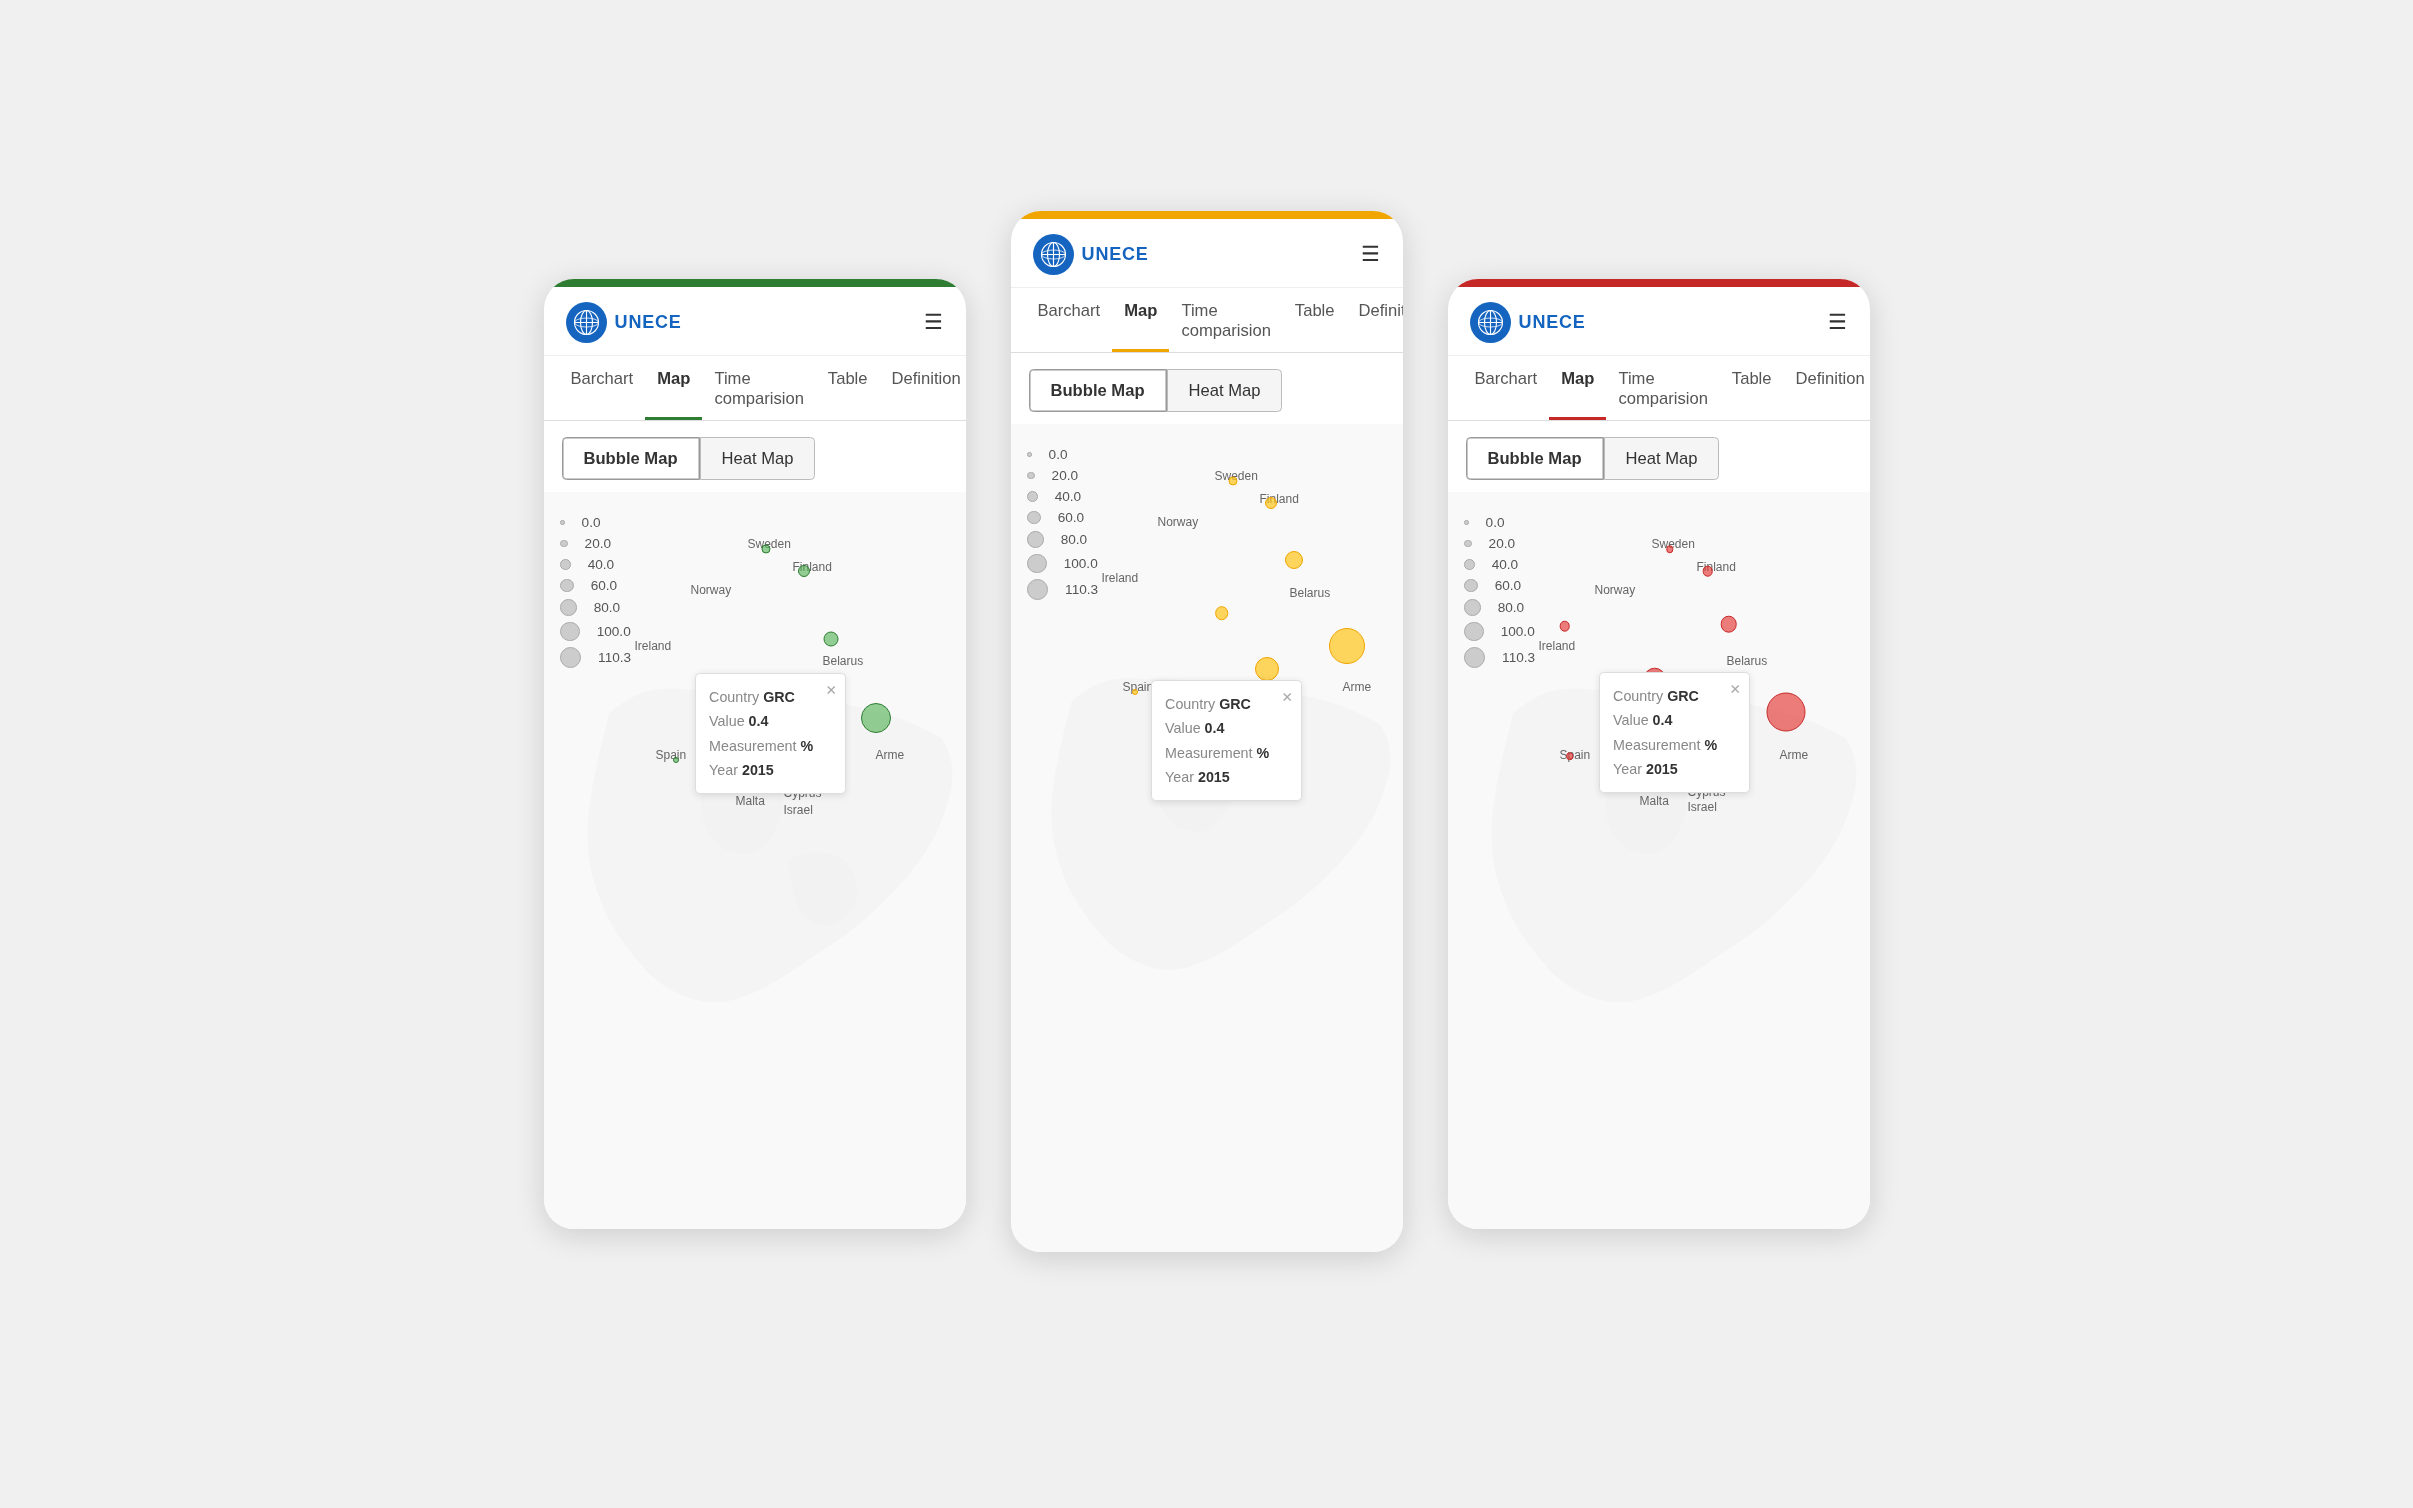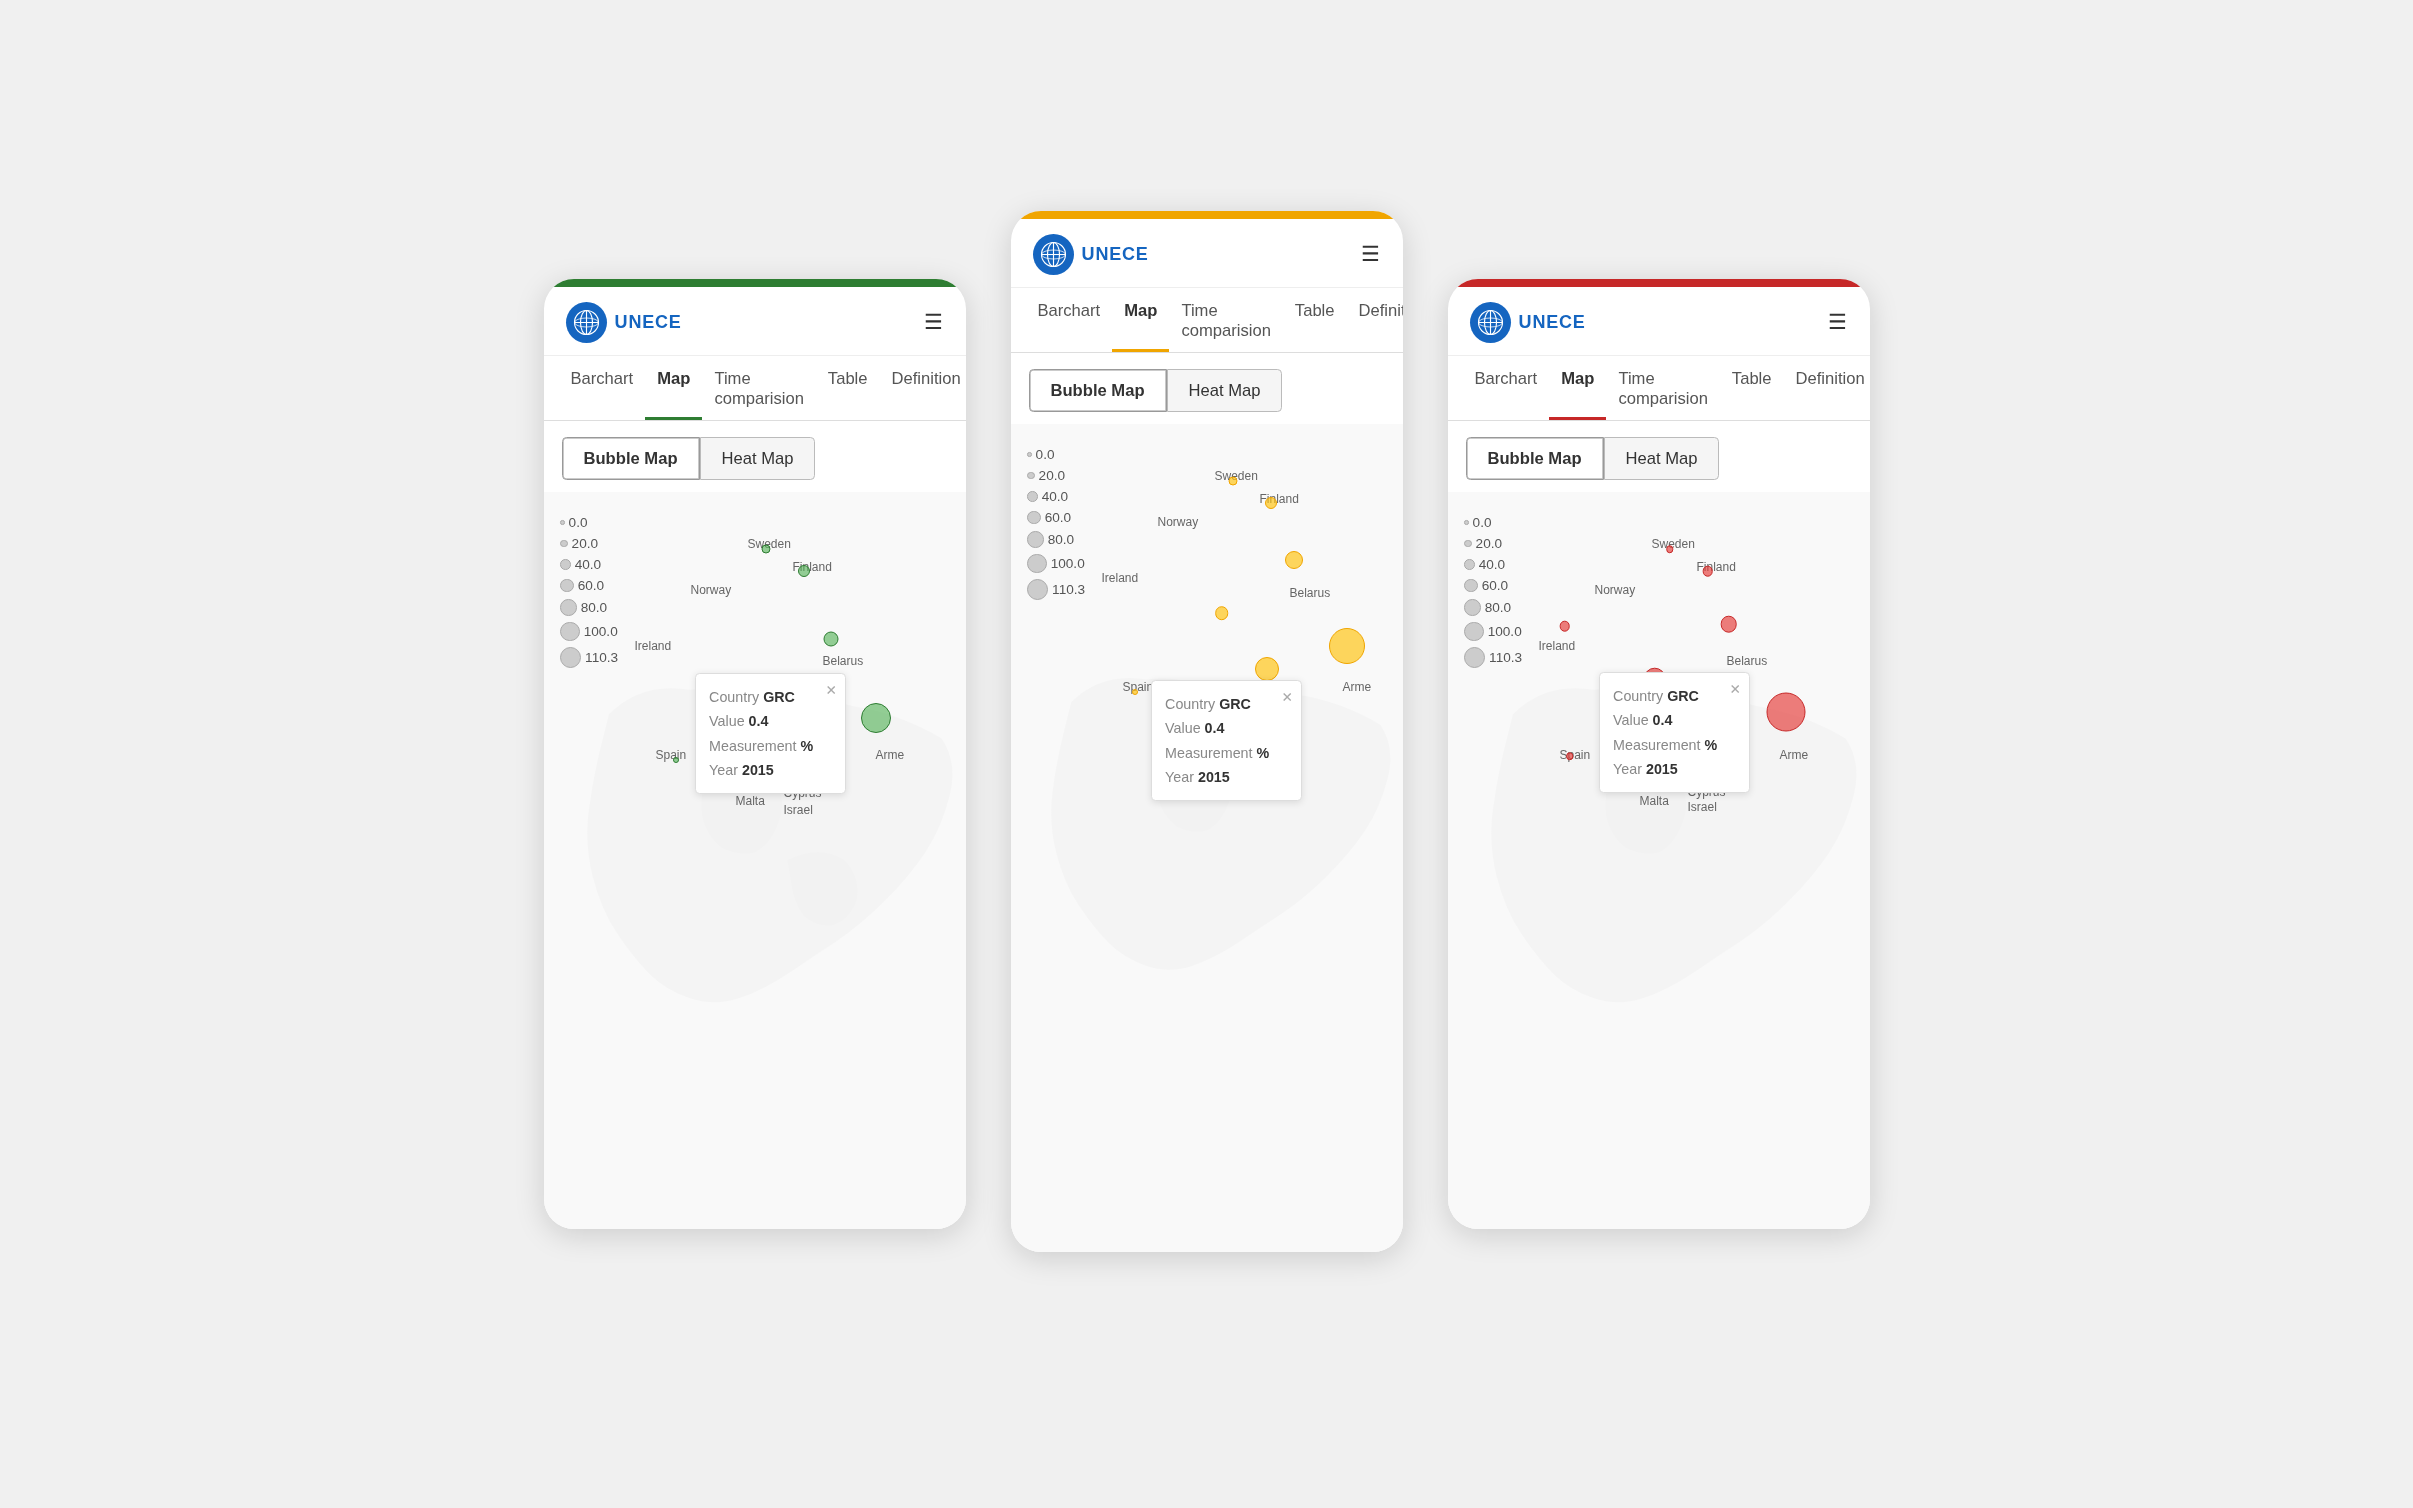--- a/index.html
+++ b/index.html
@@ -179,21 +179,21 @@
       left: 16.6px;
       top: 22.6px;
       display: flex;
       flex-direction: column;
       gap: 6px;
     }
 
     .legend-item {
       display: flex;
       align-items: center;
-      gap: 4px;
+      gap: 17px;
       font-size: 13.6px;
       color: #555;
     }
 
     .legend-circle {
       border-radius: 50%;
       background: #ccc;
       border: 0.8px solid #aaa;
       flex-shrink: 0;
     }

